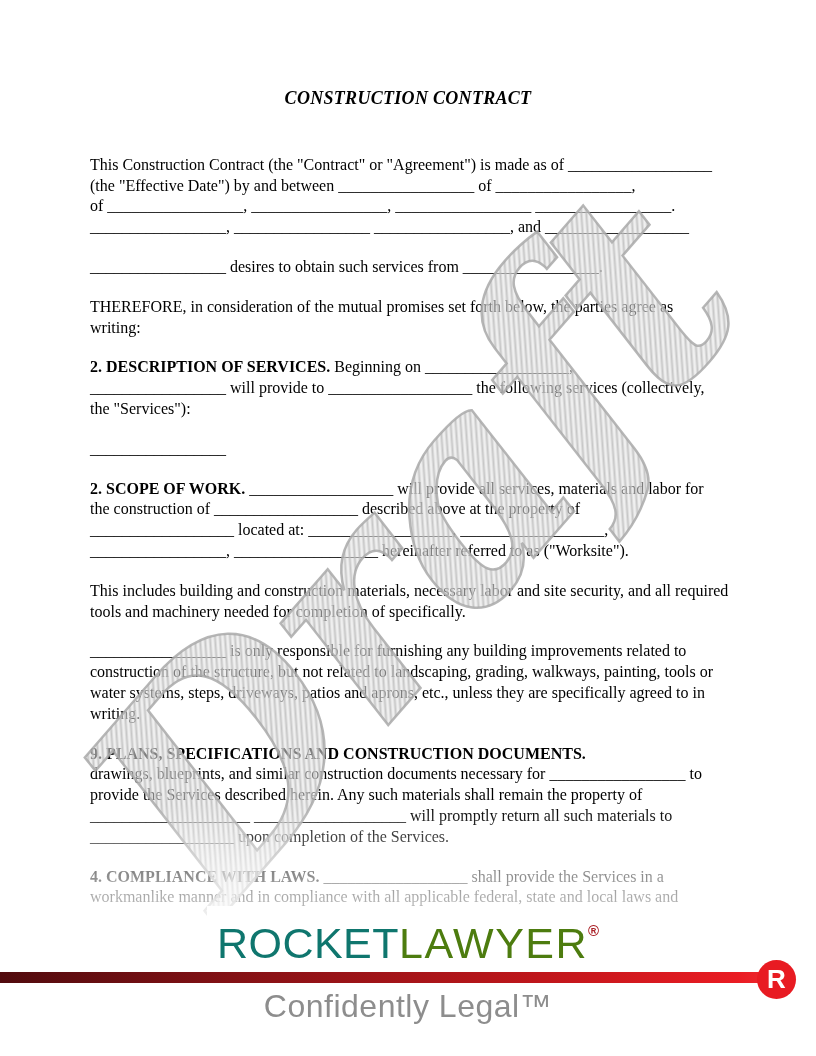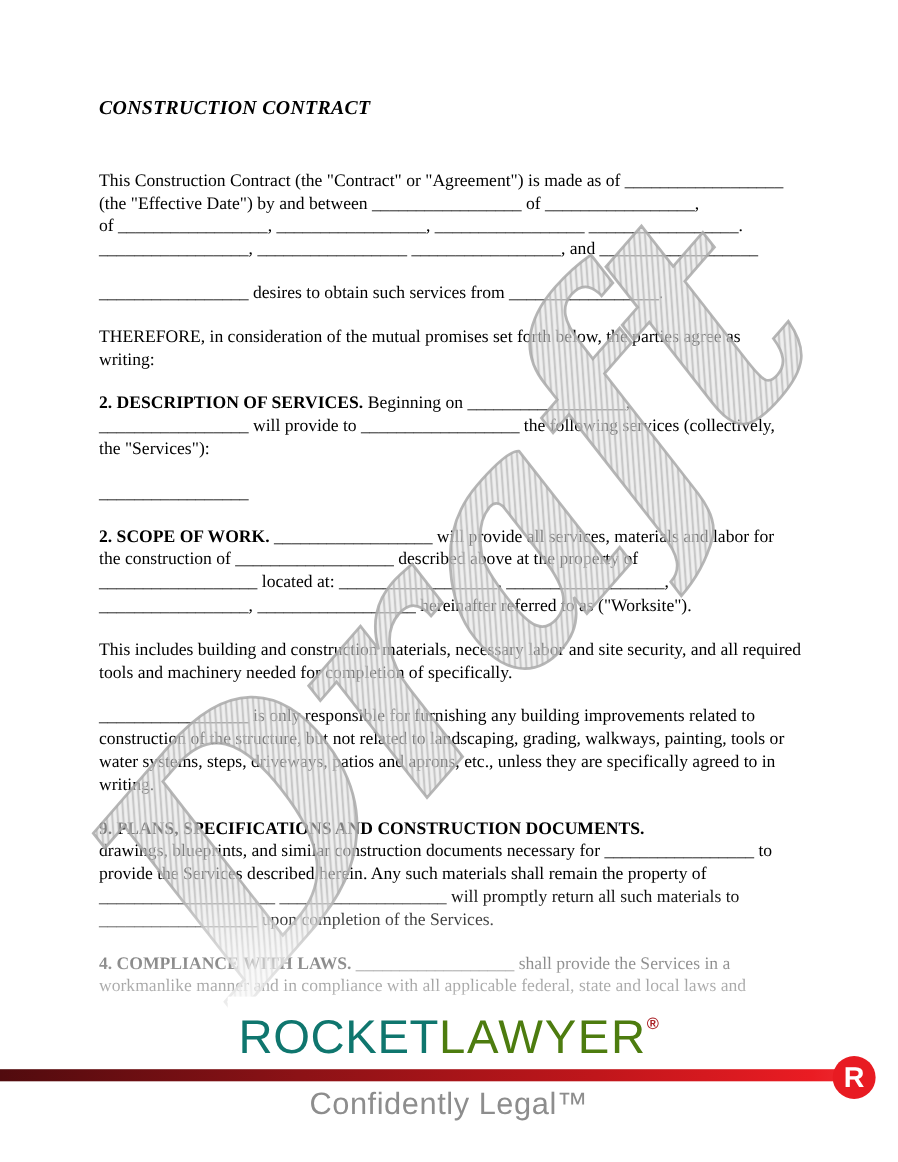--- a/index.html
+++ b/index.html
@@ -1,20 +1,20 @@
 <!DOCTYPE html>
 <html><head>
 <meta charset="utf-8">
 <style>
   html,body{margin:0;padding:0;background:#fff;}
   .page{position:relative;width:816px;height:1056px;background:#ffffff;overflow:hidden;
         font-family:"Liberation Serif",serif;color:#000;}
   .doc{position:absolute;top:0;left:0;right:0;padding:88px 90px 0 90px;
        font-size:16px;line-height:20.8px;z-index:1;}
-  .title{font-weight:bold;font-style:italic;font-size:18px;
+  .title{text-align:center;font-weight:bold;font-style:italic;font-size:18px;
          letter-spacing:.3px;margin:0 0 46px 0;}
   .blk{margin:19px 0 0 0;}
   .ln{display:block;white-space:pre;}
   .ln b{font-weight:bold;}
   
   .wm{position:absolute;top:0;left:0;z-index:5;pointer-events:none;}
   
   .fade{position:absolute;left:0;top:805px;width:816px;height:155px;z-index:8;pointer-events:none;
         background:linear-gradient(to bottom,rgba(255,255,255,0) 0%,rgba(255,255,255,.55) 45%,
                    rgba(255,255,255,.8) 75%,rgba(255,255,255,.88) 100%);}
@@ -24,21 +24,21 @@
               font-family:"Liberation Sans",sans-serif;font-size:43px;white-space:nowrap;}
   .logo-bold{font-weight:normal;color:#0f766e;letter-spacing:.5px;}
   .logo-light{font-weight:normal;color:#4d7c0f;letter-spacing:1.5px;}
   .logo-reg{font-size:15px;font-weight:bold;color:#aa2127;vertical-align:22px;letter-spacing:0;}
   .bar{position:absolute;top:972px;left:0;width:777px;height:11px;z-index:10;
        background:linear-gradient(to right,#510b0e 0%,#8c1216 35%,#c0161b 70%,#ea1c23 95%,#ee2a30 100%);}
   .badge{position:absolute;top:960px;left:757px;width:39px;height:39px;border-radius:50%;
          background:#e81b22;z-index:11;color:#fff;font-family:"Liberation Sans",sans-serif;
          font-weight:bold;font-size:26px;line-height:39px;text-align:center;}
   .tagline{position:absolute;top:988px;left:0;width:100%;text-align:center;z-index:10;
-           font-family:"Liberation Sans",sans-serif;font-size:28px;color:#8d8d8d;letter-spacing:.5px;}
+           font-family:"Liberation Sans",sans-serif;font-size:32px;color:#8d8d8d;letter-spacing:.5px;}
 </style>
 </head>
 <body>
 
 <div class="page">
 
   <div class="doc">
     <h1 class="title">CONSTRUCTION CONTRACT</h1>
 
     <p class="blk">

